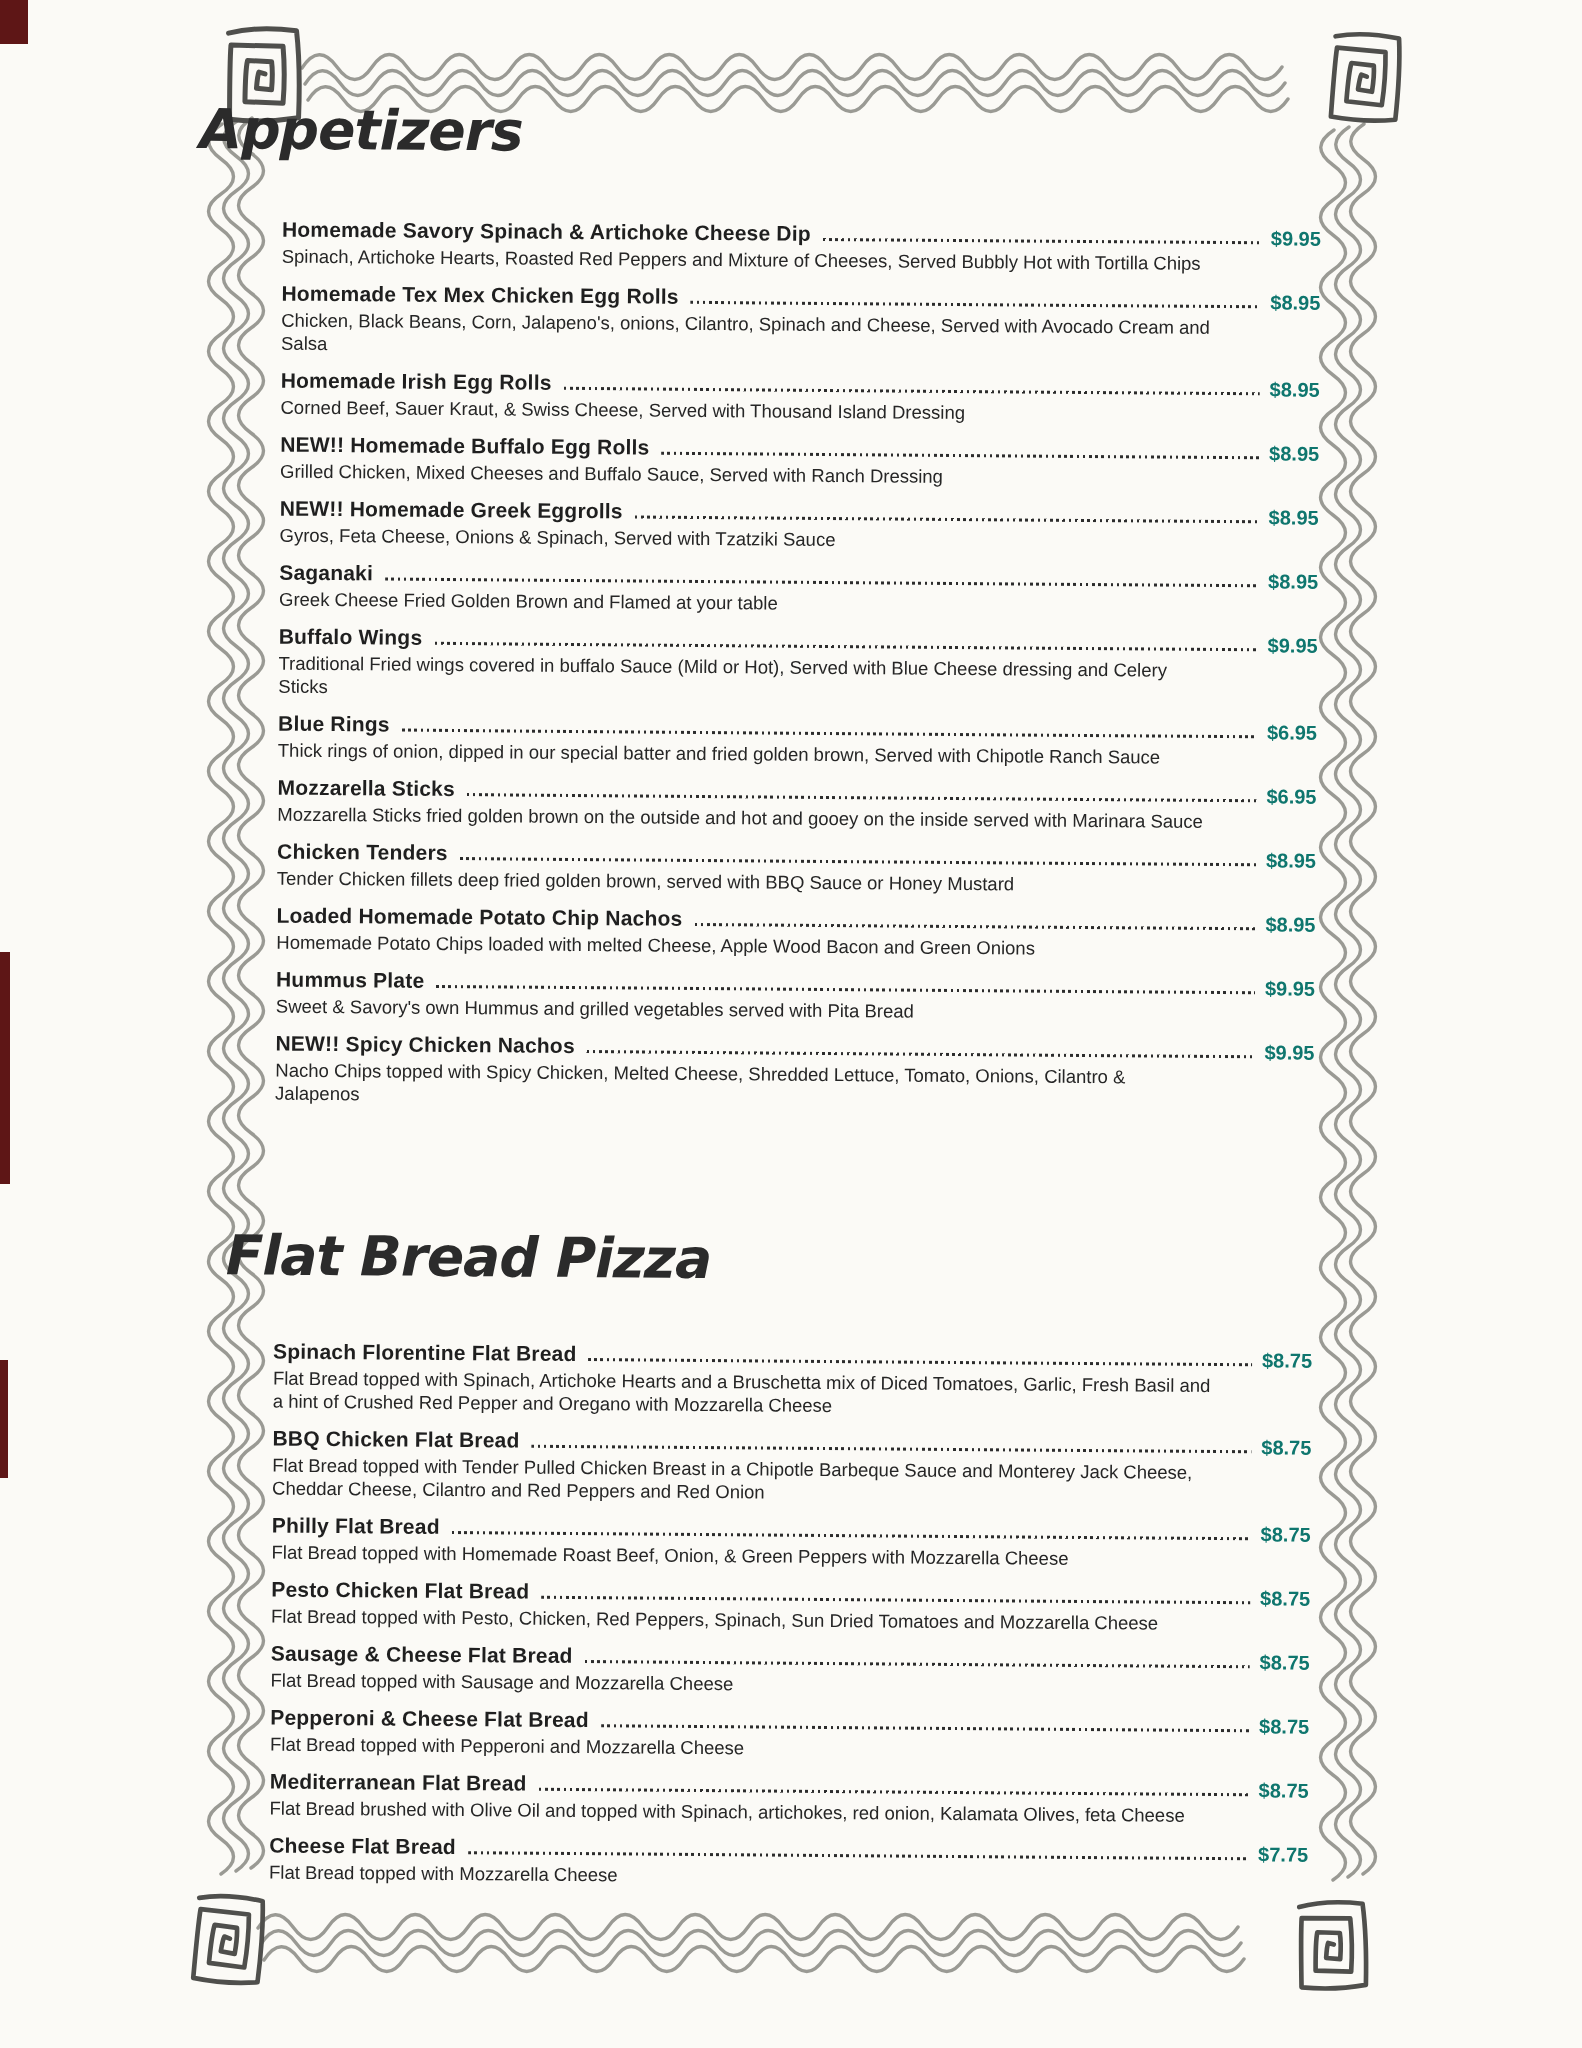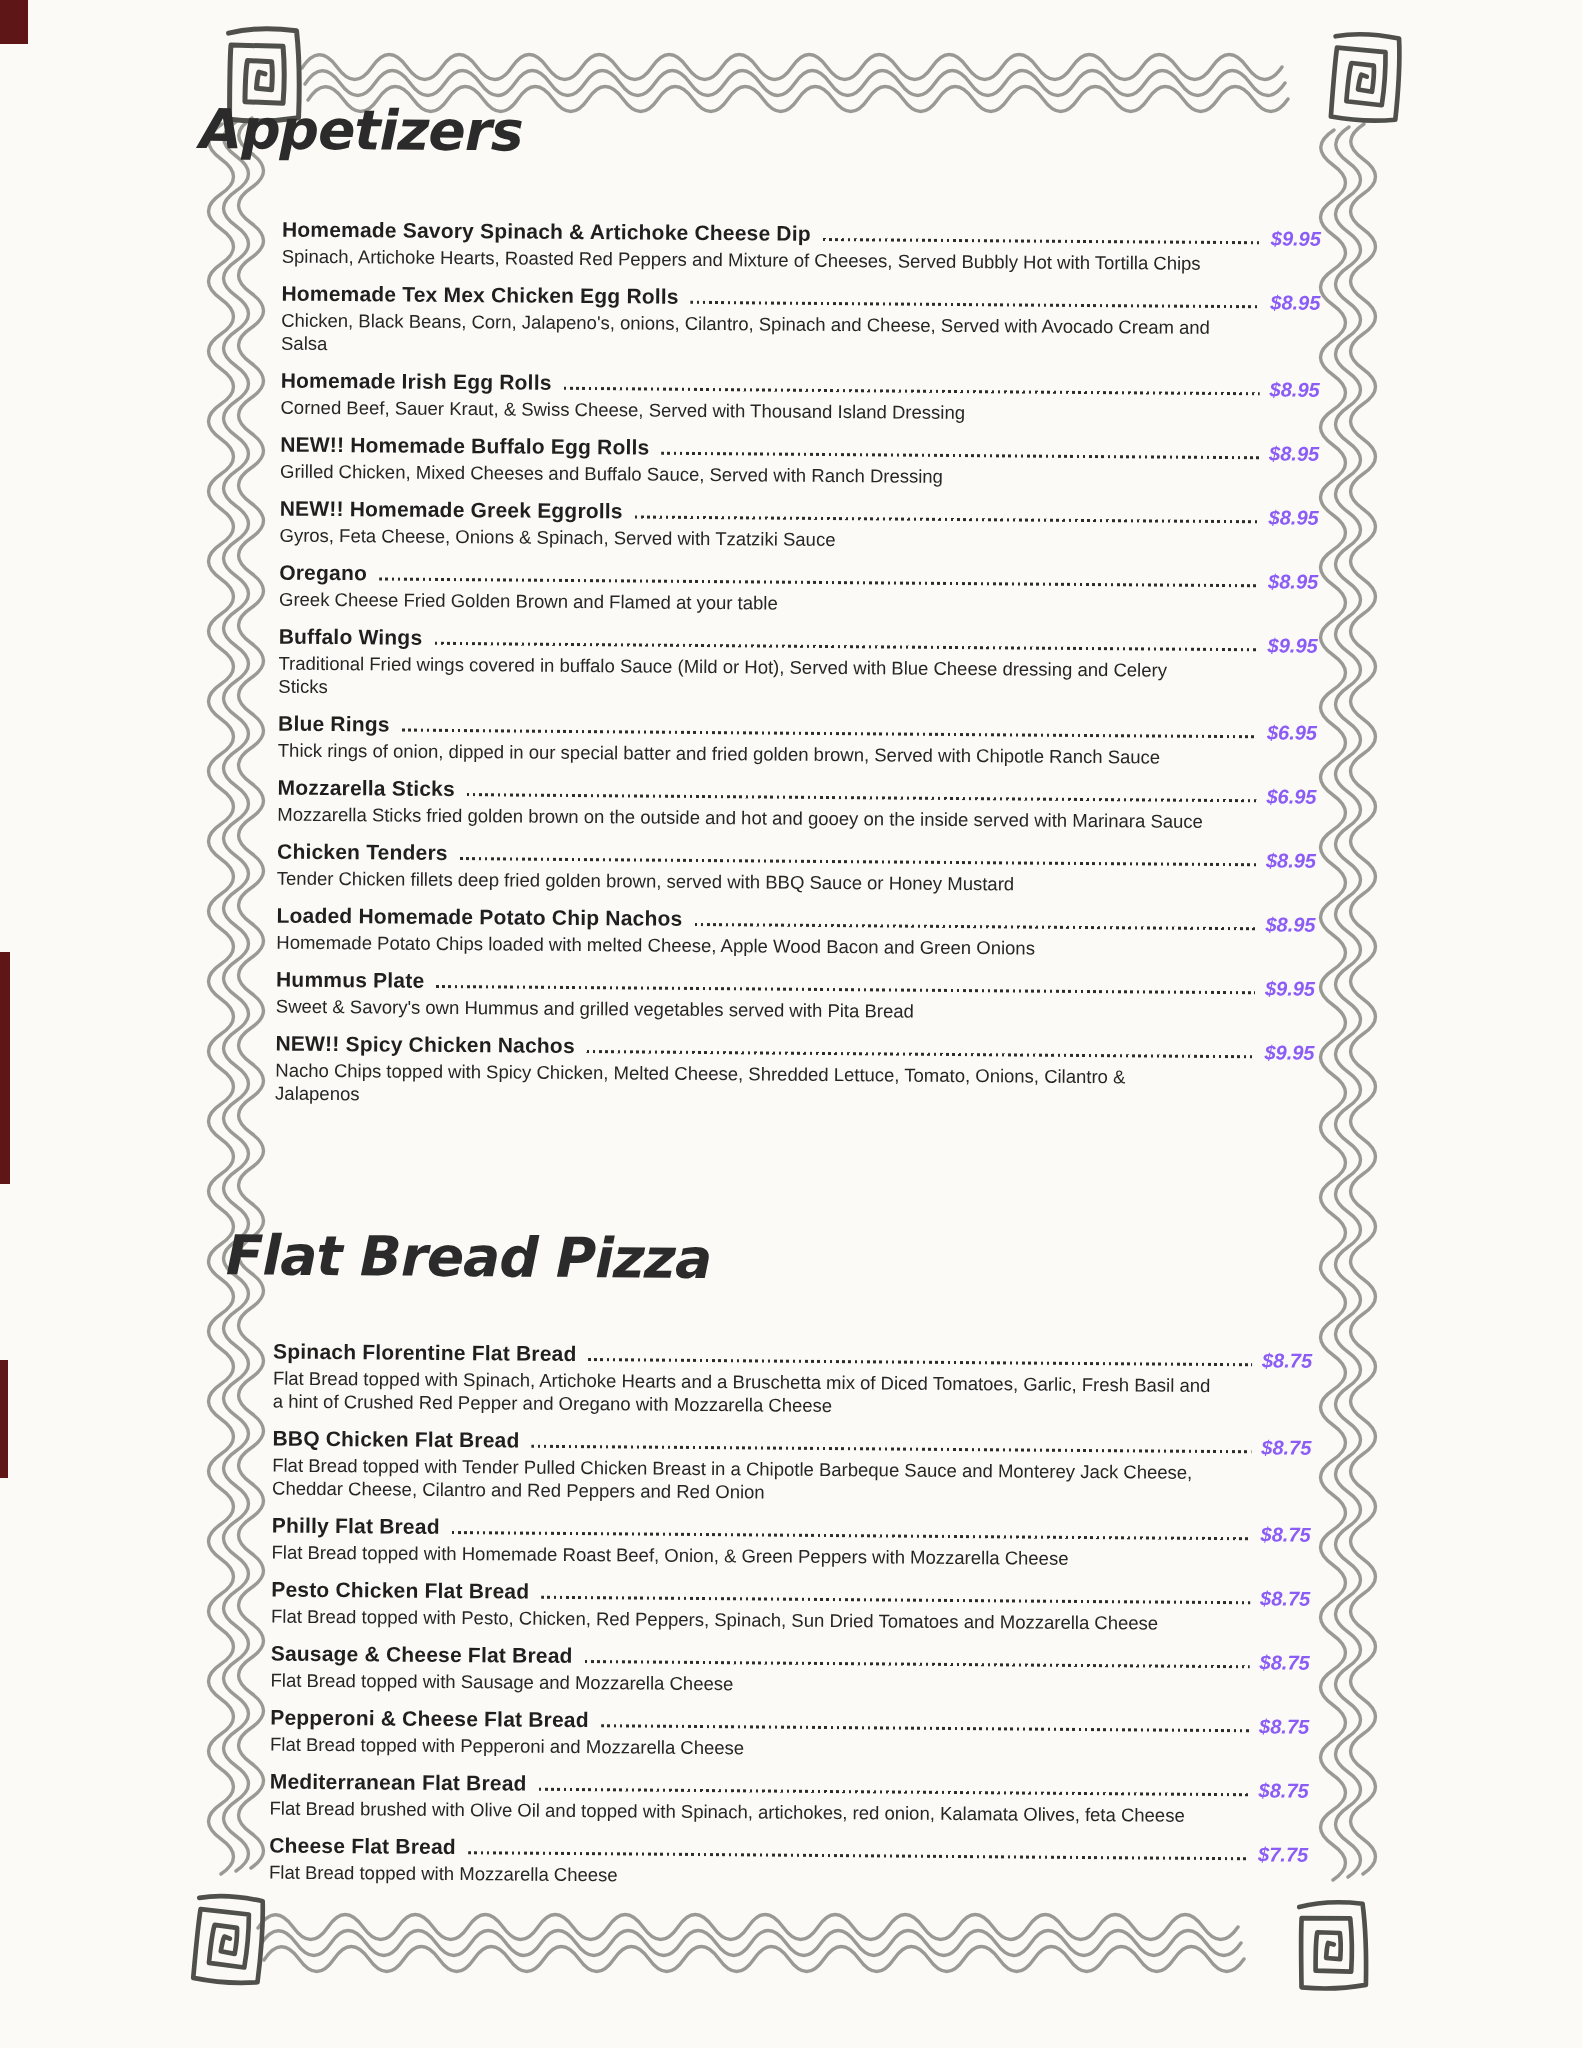--- a/index.html
+++ b/index.html
@@ -39,21 +39,21 @@
   .item-name{
     font-weight:bold;font-size:21px;line-height:26px;
     color:#1f1f1f;white-space:nowrap;letter-spacing:0.2px;
   }
   .leader{
     flex:1;height:3px;margin:0 10px 6px 12px;
     background-image:repeating-linear-gradient(to right,#2c2c2c 0 2.6px,transparent 2.6px 6.2px);
   }
   .item-price{
     font-weight:bold;font-size:20px;line-height:24px;
-    color:#8b5cf6;white-space:nowrap;font-style:italic;
+    color:#0f766e;white-space:nowrap;
   }
   .item-desc{
     font-size:18.5px;line-height:23px;color:#262626;
     max-width:938px;margin-top:2px;
   }
 </style>
 </head>
 <body>
 
 <div class="page">
@@ -147,21 +147,21 @@
       <div class="item-row">
         <span class="item-name">NEW!!  Homemade Greek Eggrolls</span>
         <span class="leader"></span>
         <span class="item-price">$8.95</span>
       </div>
       <div class="item-desc">Gyros, Feta Cheese, Onions &amp; Spinach, Served with Tzatziki Sauce</div>
     </div>
 
     <div class="item">
       <div class="item-row">
-        <span class="item-name">Oregano</span>
+        <span class="item-name">Saganaki</span>
         <span class="leader"></span>
         <span class="item-price">$8.95</span>
       </div>
       <div class="item-desc">Greek Cheese Fried Golden Brown and Flamed at your table</div>
     </div>
 
     <div class="item">
       <div class="item-row">
         <span class="item-name">Buffalo Wings</span>
         <span class="leader"></span>

